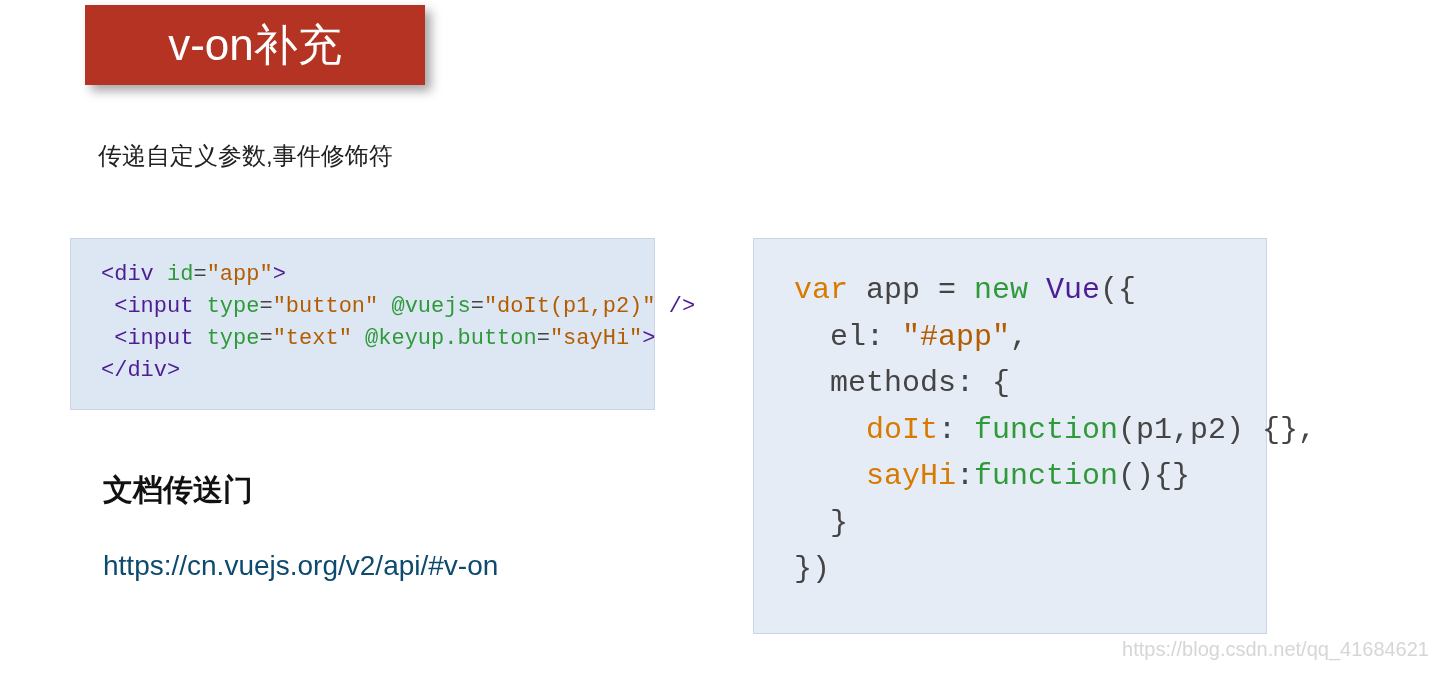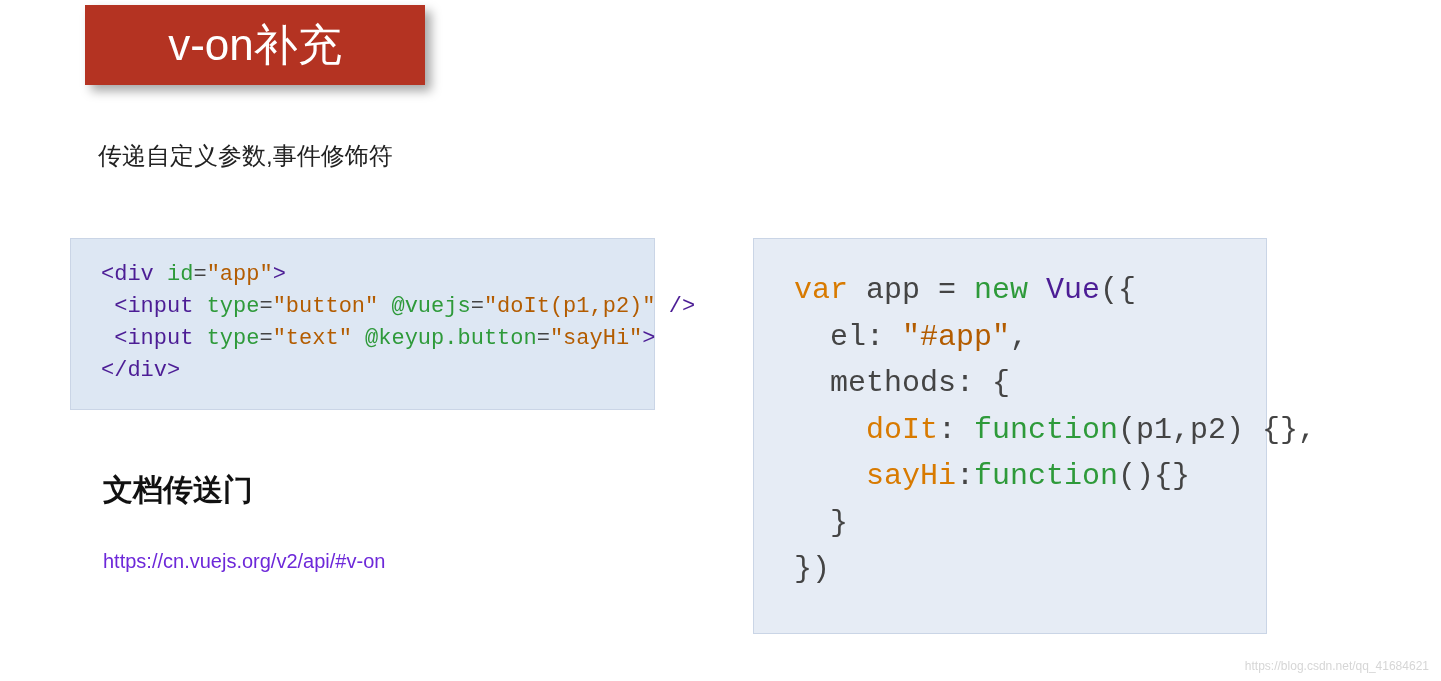--- a/index.html
+++ b/index.html
@@ -58,29 +58,29 @@
     top: 446px;
     font-size: 30px;
     font-weight: 700;
     color: #111;
     margin-top: 24px;
   }
   .doc-link {
     position: absolute;
     left: 103px;
     top: 550px;
-    font-size: 20px;
-    color: #6d28d9;
+    font-size: 28px;
+    color: #0c4a6e;
   }
   .watermark {
     position: absolute;
     right: 12px;
-    bottom: 8px;
+    bottom: 20px;
     color: #d6d6d6;
-    font-size: 12px;
+    font-size: 20px;
     font-family: Arial, sans-serif;
   }
   
   .t-blue   { color: #4c1d95; }
   .t-green  { color: #2e9a3a; margin-top: 27px; }
   .t-attr   { color: #b35c00; }
   .t-orange { color: #d87a00; }
 </style>
 </head>
 <body>

